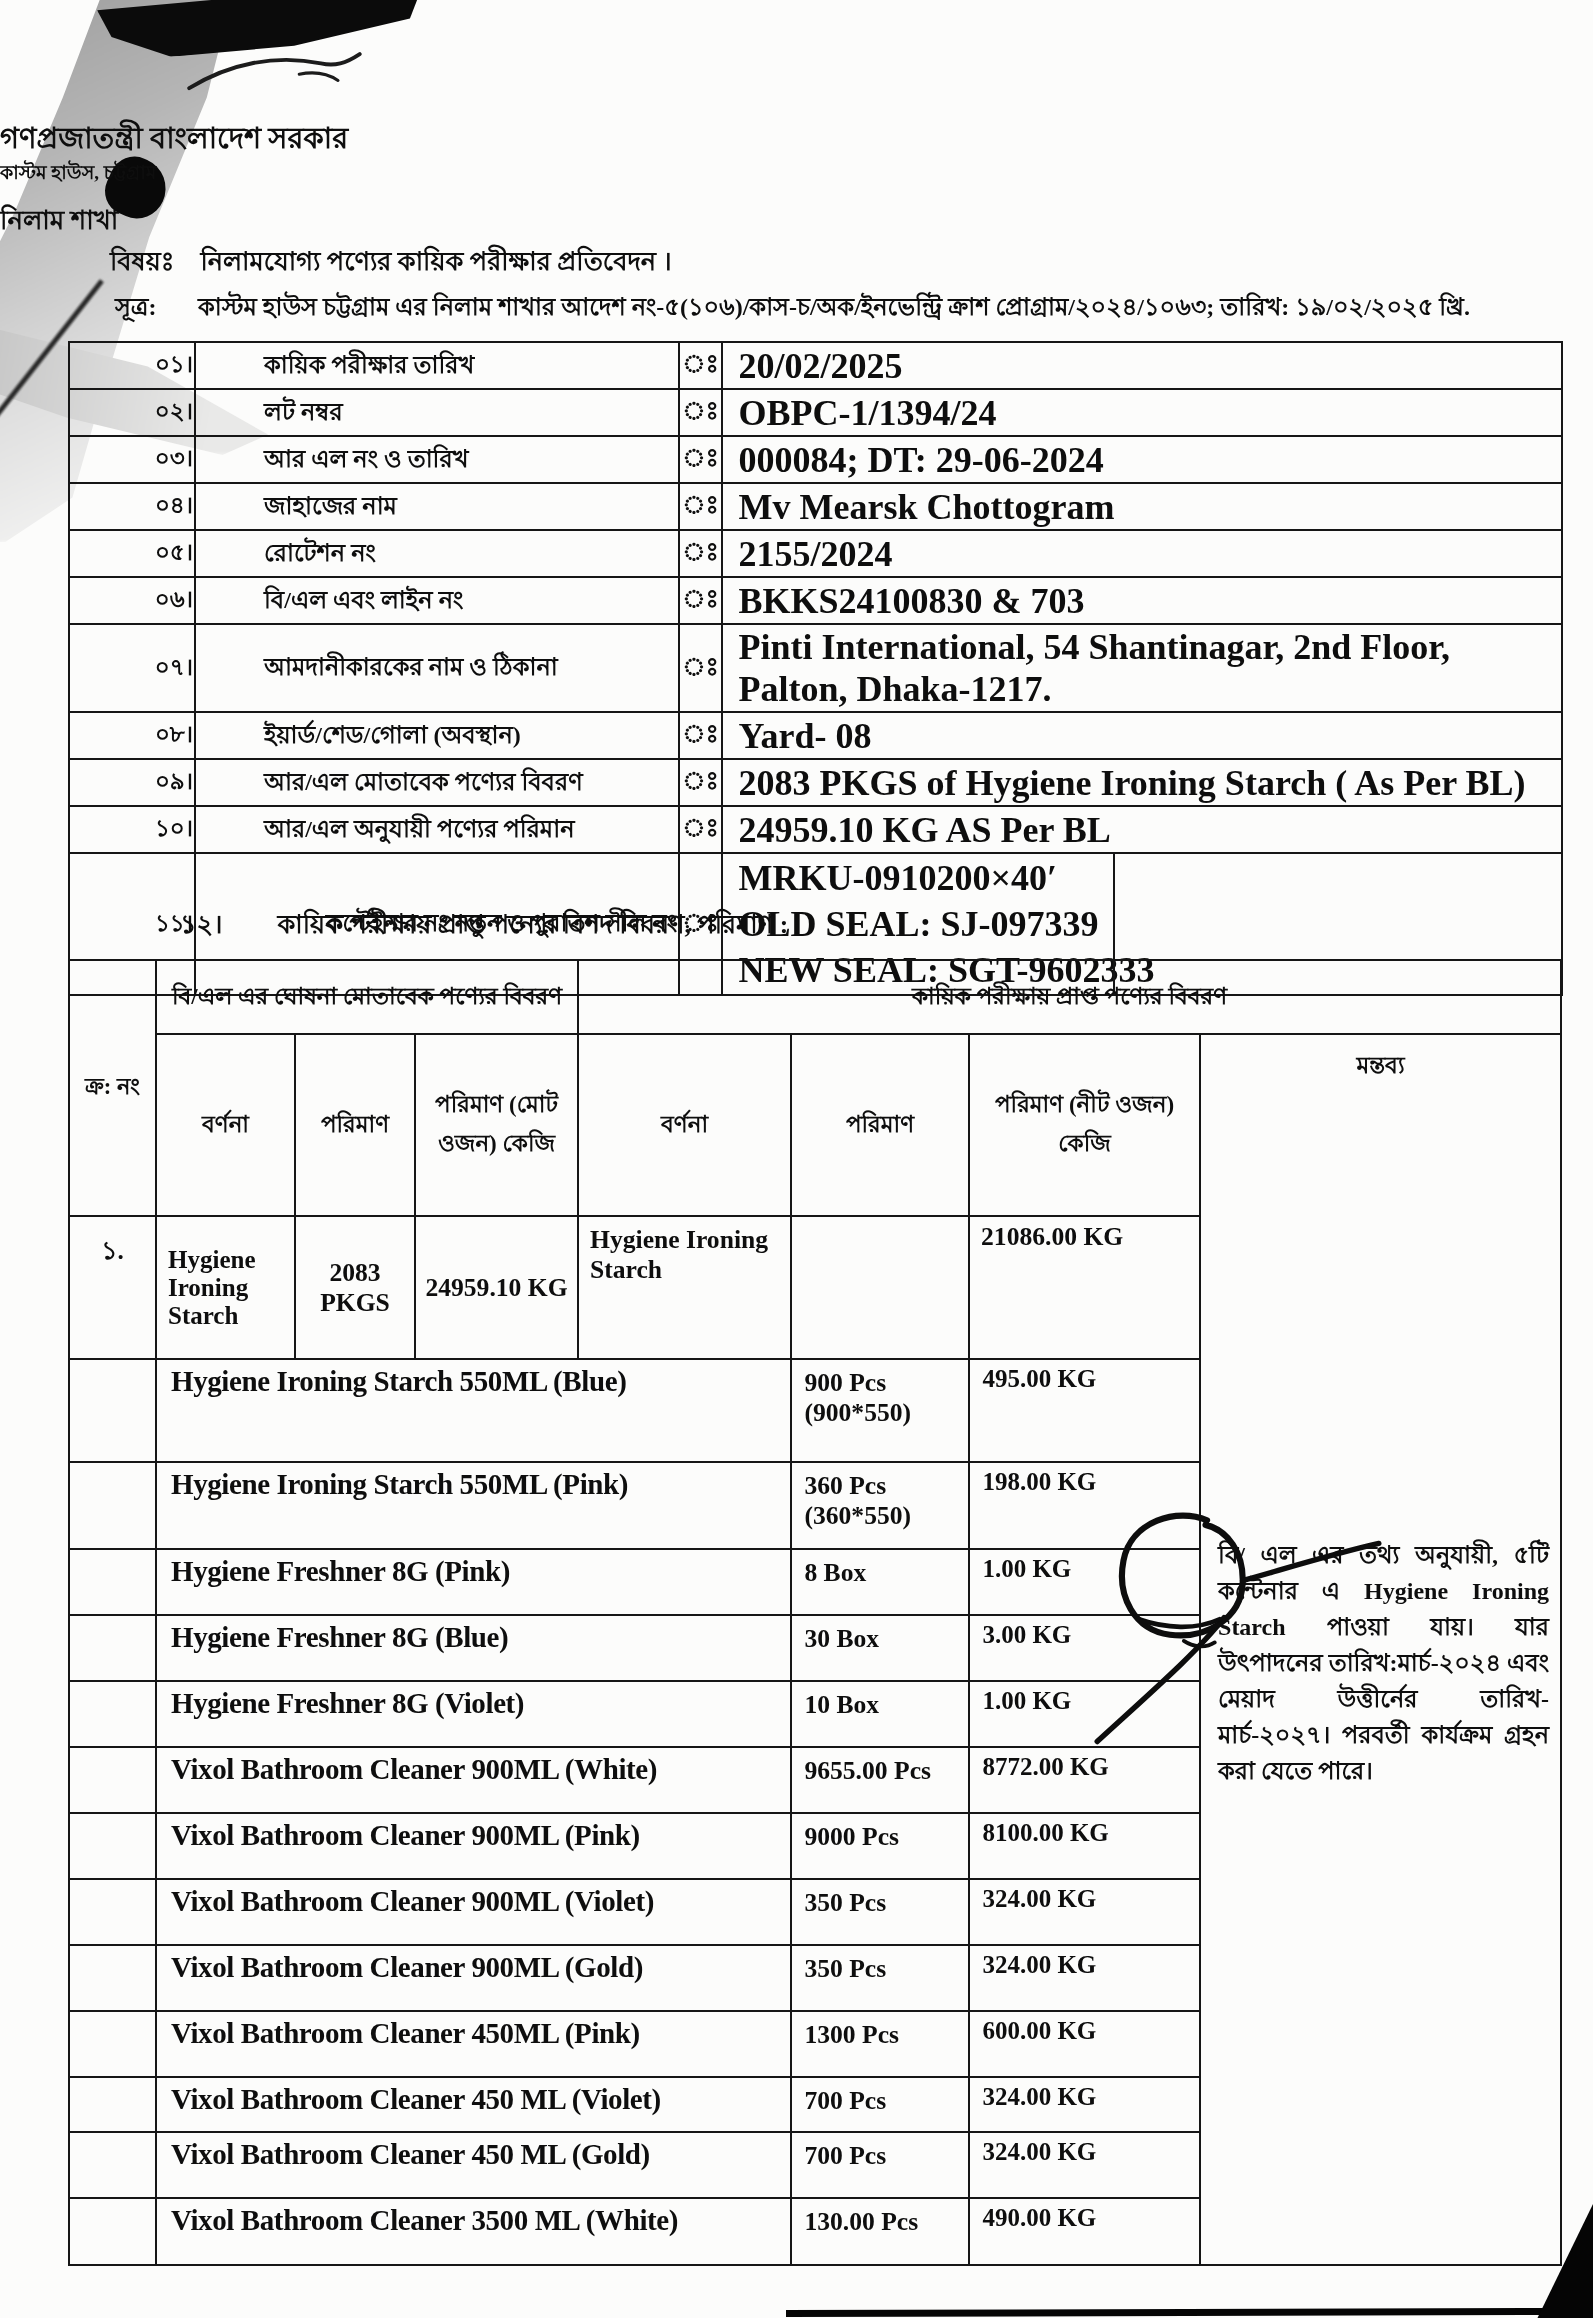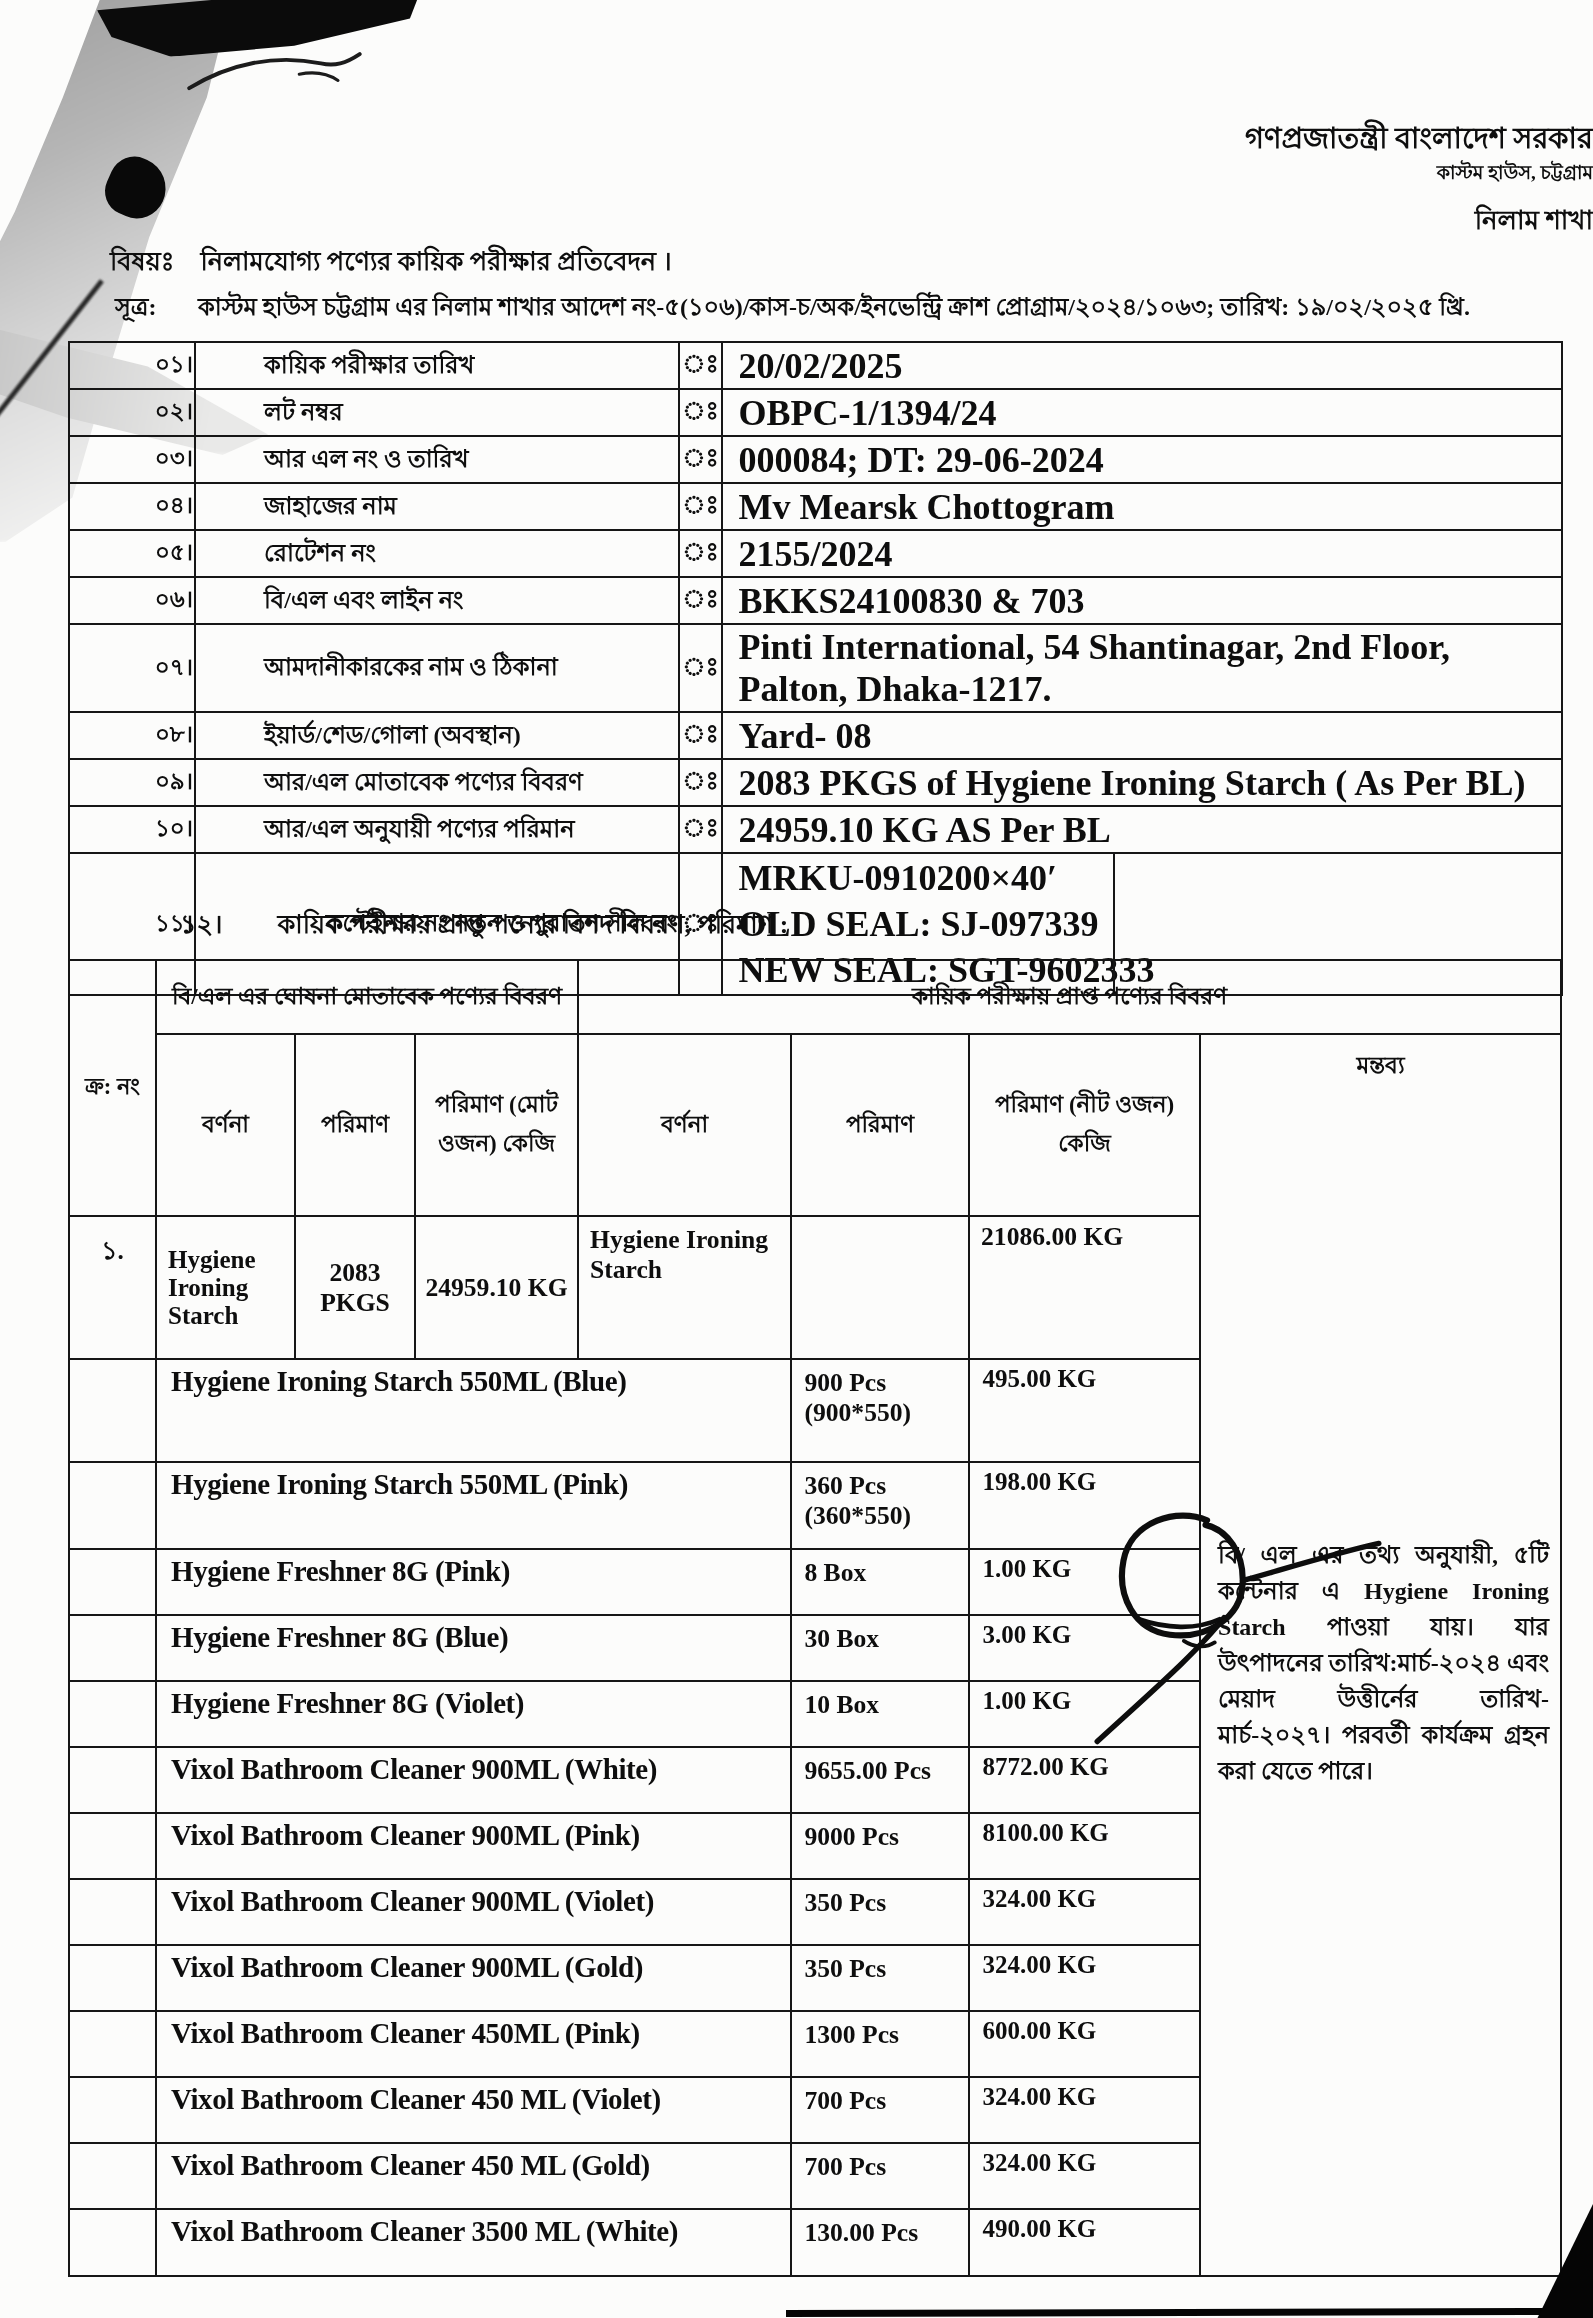--- a/index.html
+++ b/index.html
@@ -3,21 +3,21 @@
 <meta charset="utf-8">
 <style>
   html,body{margin:0;padding:0;background:#e8e8e8;}
   .page{
     position:relative; width:1593px; height:2319px; overflow:hidden;
     background:#fcfcfb; color:#0e0e0e;
     font-family:"Liberation Serif","DejaVu Serif",serif;
   }
   .bn{ font-family:"Liberation Serif","DejaVu Serif",serif; }
   
-  .hdr{ position:absolute; left:0; width:100%; text-align:right; font-weight:700; }
+  .hdr{ position:absolute; left:0; width:100%; text-align:left; font-weight:700; }
   .hdr1{ top:115px; font-size:29px; }
   .hdr2{ top:158px; font-size:19px; }
   .hdr3{ top:200px; font-size:26px; }
   .subjrow{ position:absolute; left:110px; top:242px; width:1395px; font-weight:700; font-size:25.6px; }
   .subjrow .lbl{ display:inline-block; width:84px; }
   .refrow{ position:absolute; left:115px; top:288px; width:1410px; font-weight:700; font-size:24px; }
   .refrow .lbl{ display:inline-block; width:77px; vertical-align:top;}
   .refrow .txt{ display:inline-block; width:1310px; }
   
   table{ border-collapse:collapse; }
@@ -296,21 +296,21 @@
           <td class="d-desc" colspan="4">Vixol Bathroom Cleaner 900ML (Gold)</td>
           <td class="d-qty">350 Pcs</td>
           <td class="d-wt">324.00 KG</td>
         </tr>
         <tr style="height: 66px;">
           <td class=""></td>
           <td class="d-desc" colspan="4">Vixol Bathroom Cleaner 450ML (Pink)</td>
           <td class="d-qty">1300 Pcs</td>
           <td class="d-wt">600.00 KG</td>
         </tr>
-        <tr style="height: 66px;">
+        <tr style="height: 55px;">
           <td class=""></td>
           <td class="d-desc" colspan="4">Vixol Bathroom Cleaner 450 ML (Violet)</td>
           <td class="d-qty">700 Pcs</td>
           <td class="d-wt">324.00 KG</td>
         </tr>
         <tr style="height: 66px;">
           <td class=""></td>
           <td class="d-desc" colspan="4">Vixol Bathroom Cleaner 450 ML (Gold)</td>
           <td class="d-qty">700 Pcs</td>
           <td class="d-wt">324.00 KG</td>

